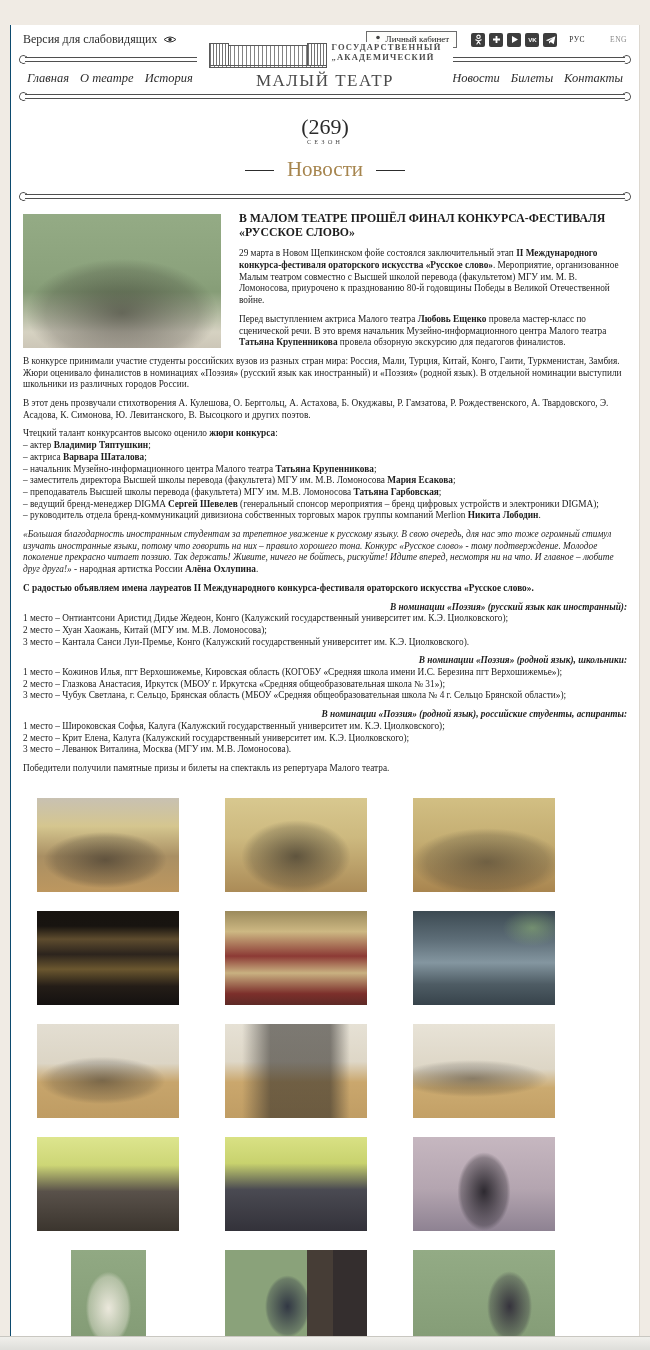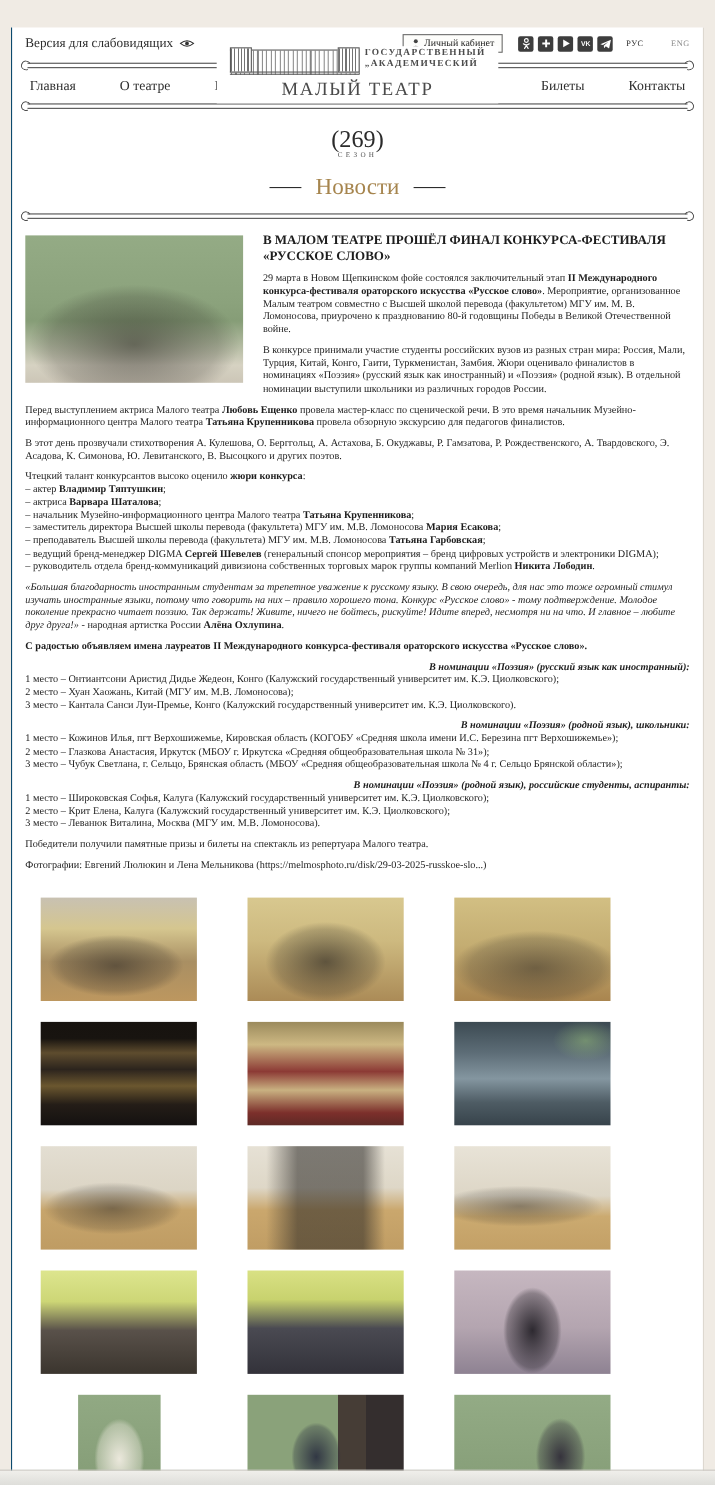--- a/index.html
+++ b/index.html
@@ -25,21 +25,21 @@
   .navband{position:relative;height:50px;margin-top:5px;}
   .drule{height:3px;border-top:1px solid #4f4f4f;border-bottom:1px solid #4f4f4f;position:relative;}
   .drule::before,.drule::after{content:"";position:absolute;top:-3px;width:7px;height:7px;
       border:1px solid #4f4f4f;border-radius:50%;}
   .drule::before{left:-6px;border-right-color:transparent;transform:rotate(20deg);}
   .drule::after{right:-6px;border-left-color:transparent;transform:rotate(-20deg);}
   .rule-a{position:absolute;top:4px;left:14px;right:14px;}
   .rule-b{position:absolute;bottom:4px;left:14px;right:14px;}
   .navrow{position:absolute;left:16px;right:16px;top:0;bottom:0;display:flex;
           align-items:center;justify-content:space-between;}
-  .navgroup{display:flex;gap:40px;}
+  .navgroup{display:flex;gap:11px;font-style:italic;}
   .navlink{font-size:12.5px;color:#2d2d2d;text-decoration:none;white-space:nowrap;}
   .logo-gap{width:238px;}
   .logo{position:absolute;left:50%;top:-11px;transform:translateX(-50%);background:#fff;
         padding:0 10px;z-index:3;width:236px;text-align:center;}
   .logo-top{display:flex;align-items:flex-start;gap:5px;justify-content:center;}
   .bld{width:116px;height:19px;border:1px solid #5a5a5a;border-bottom:3px double #5a5a5a;position:relative;margin-top:3px;
        background:repeating-linear-gradient(90deg,rgba(90,90,90,.75) 0 1px,transparent 1px 4px);}
   .bld::before,.bld::after{content:"";position:absolute;top:-3px;width:18px;height:21px;
        border:1px solid #5a5a5a;background:#fff repeating-linear-gradient(90deg,rgba(80,80,80,.8) 0 1px,transparent 1px 3px);}
   .bld::before{left:-1px;} .bld::after{right:-1px;}
@@ -205,23 +205,23 @@
   </div>
 
   <div class="drule toprule"></div>
 
   <div class="article">
     <div class="a-photo pm"></div>
     <div class="a-title">В МАЛОМ ТЕАТРЕ ПРОШЁЛ ФИНАЛ КОНКУРСА-ФЕСТИВАЛЯ «РУССКОЕ СЛОВО»</div>
 
     <p><span>29 марта в Новом Щепкинском фойе состоялся заключительный этап </span><b>II Международного конкурса-фестиваля ораторского искусства «Русское слово»</b><span>. Мероприятие, организованное Малым театром совместно с Высшей школой перевода (факультетом) МГУ им. М. В. Ломоносова, приурочено к празднованию 80-й годовщины Победы в Великой Отечественной войне.</span></p>
 
+    <p><span>Перед выступлением актриса Малого театра </span><b>Любовь Ещенко</b><span> провела мастер-класс по сценической речи. В это время начальник Музейно-информационного центра Малого театра </span><b>Татьяна Крупенникова</b><span> провела обзорную экскурсию для педагогов финалистов.</span></p>
+
     <p>В конкурсе принимали участие студенты российских вузов из разных стран мира: Россия, Мали, Турция, Китай, Конго, Гаити, Туркменистан, Замбия. Жюри оценивало финалистов в номинациях «Поэзия» (русский язык как иностранный) и «Поэзия» (родной язык). В отдельной номинации выступили школьники из различных городов России.</p>
-
-    <p><span>Перед выступлением актриса Малого театра </span><b>Любовь Ещенко</b><span> провела мастер-класс по сценической речи. В это время начальник Музейно-информационного центра Малого театра </span><b>Татьяна Крупенникова</b><span> провела обзорную экскурсию для педагогов финалистов.</span></p>
 
     <p>В этот день прозвучали стихотворения А. Кулешова, О. Берггольц, А. Астахова, Б. Окуджавы, Р. Гамзатова, Р. Рождественского, А. Твардовского, Э. Асадова, К. Симонова, Ю. Левитанского, В. Высоцкого и других поэтов.</p>
 
     <div style="margin-bottom:7px;">
       <div class="nline"><span>Чтецкий талант конкурсантов высоко оценило </span><b>жюри конкурса</b><span>:</span></div>
       <div class="nline"><span>– актер </span><b>Владимир Тяптушкин</b><span>;</span></div>
       <div class="nline"><span>– актриса </span><b>Варвара Шаталова</b><span>;</span></div>
       <div class="nline"><span>– начальник Музейно-информационного центра Малого театра </span><b>Татьяна Крупенникова</b><span>;</span></div>
       <div class="nline"><span>– заместитель директора Высшей школы перевода (факультета) МГУ им. М.В. Ломоносова </span><b>Мария Есакова</b><span>;</span></div>
       <div class="nline"><span>– преподаватель Высшей школы перевода (факультета) МГУ им. М.В. Ломоносова </span><b>Татьяна Гарбовская</b><span>;</span></div>
@@ -247,21 +247,20 @@
     </div>
     <div class="nomblock">
       <div class="nomhead">В номинации «Поэзия» (родной язык), российские студенты, аспиранты:</div>
       <div class="nline">1 место – Широковская Софья, Калуга (Калужский государственный университет им. К.Э. Циолковского);</div>
       <div class="nline">2 место – Крит Елена, Калуга (Калужский государственный университет им. К.Э. Циолковского);</div>
       <div class="nline">3 место – Леванюк Виталина, Москва (МГУ им. М.В. Ломоносова).</div>
     </div>
 
     <p>Победители получили памятные призы и билеты на спектакль из репертуара Малого театра.</p>
 
-    <p class="credit"><span>Фотографии: Евгений Люлюкин и Лена Мельникова (</span><a>https://melmosphoto.ru/disk/29-03-2025-russkoe-slo...</a><span>)</span></p>
 
     <div style="clear:both;"></div>
   </div>
 
   <div class="grid">
     <div class="grow">
       <div class="cell">
             <div class="ph g11"></div>
           </div>
       <div class="cell">

